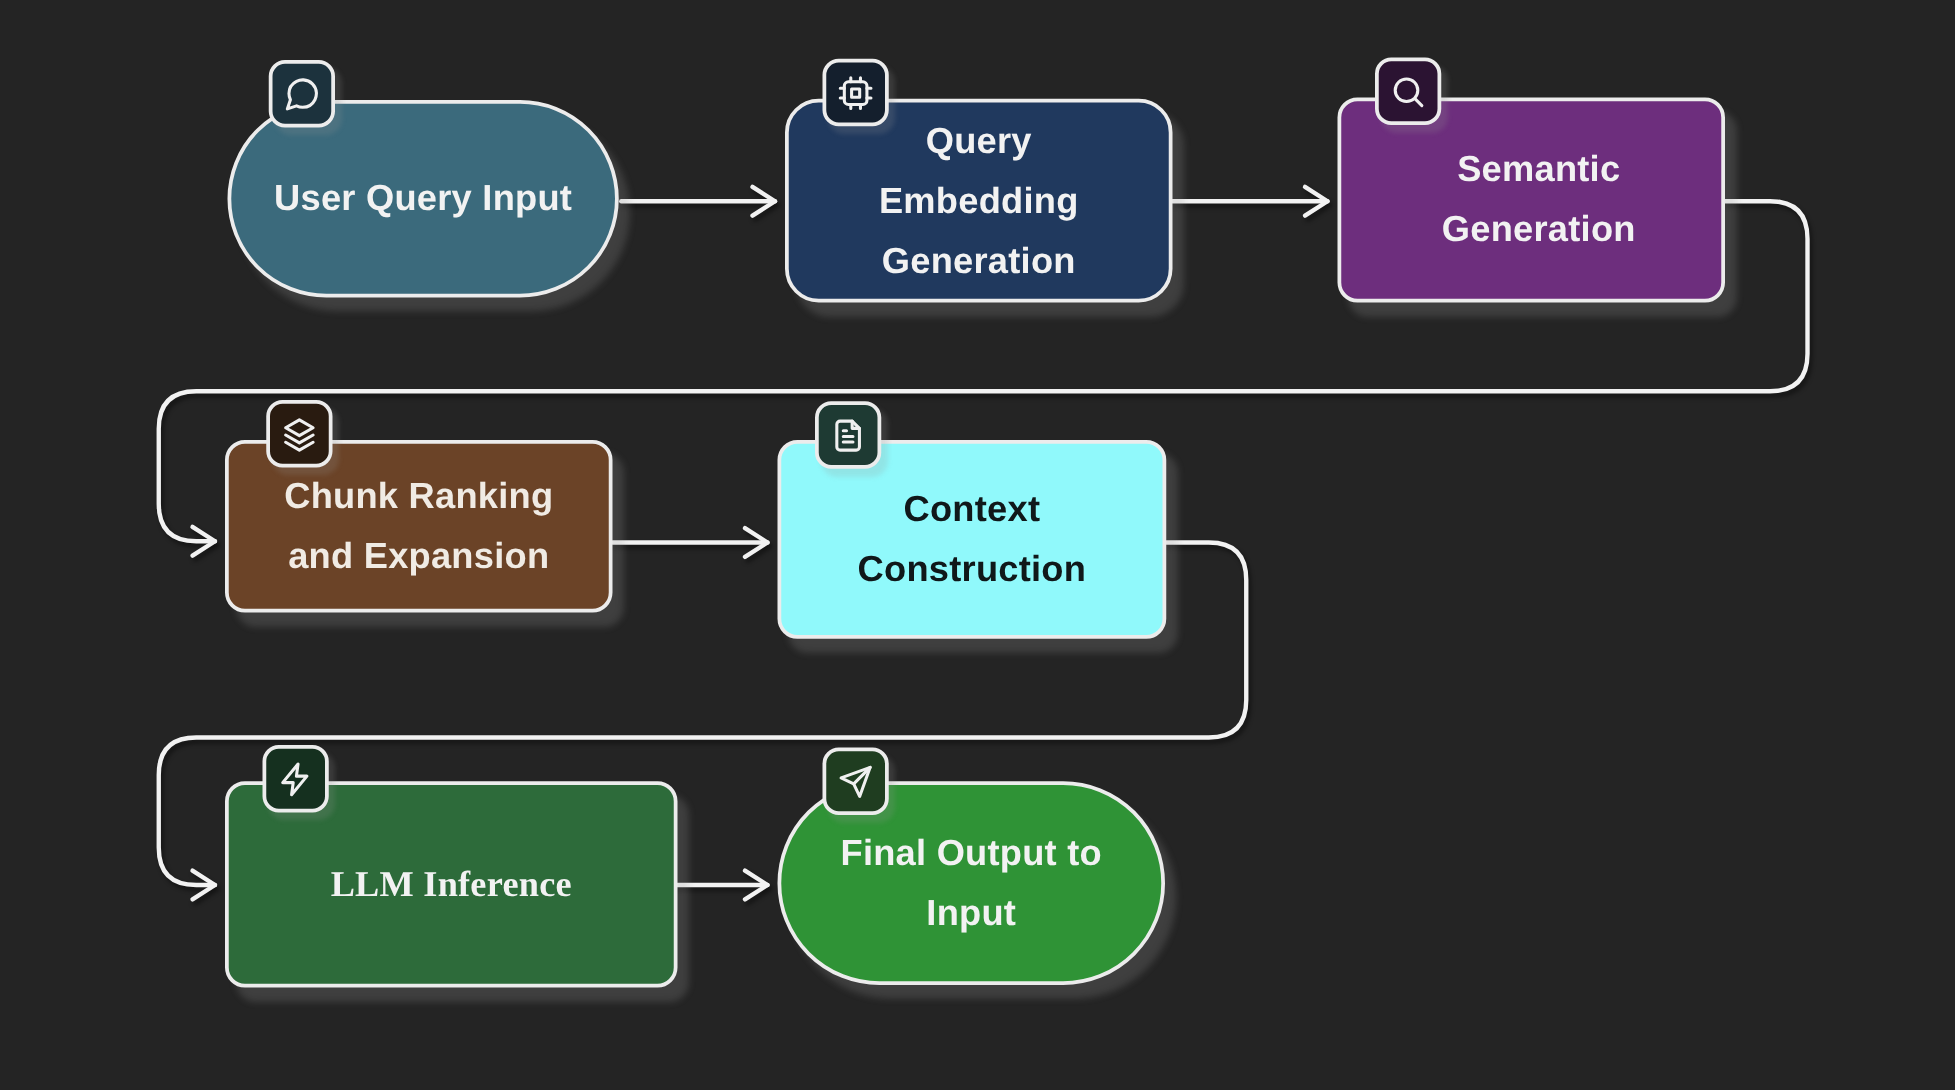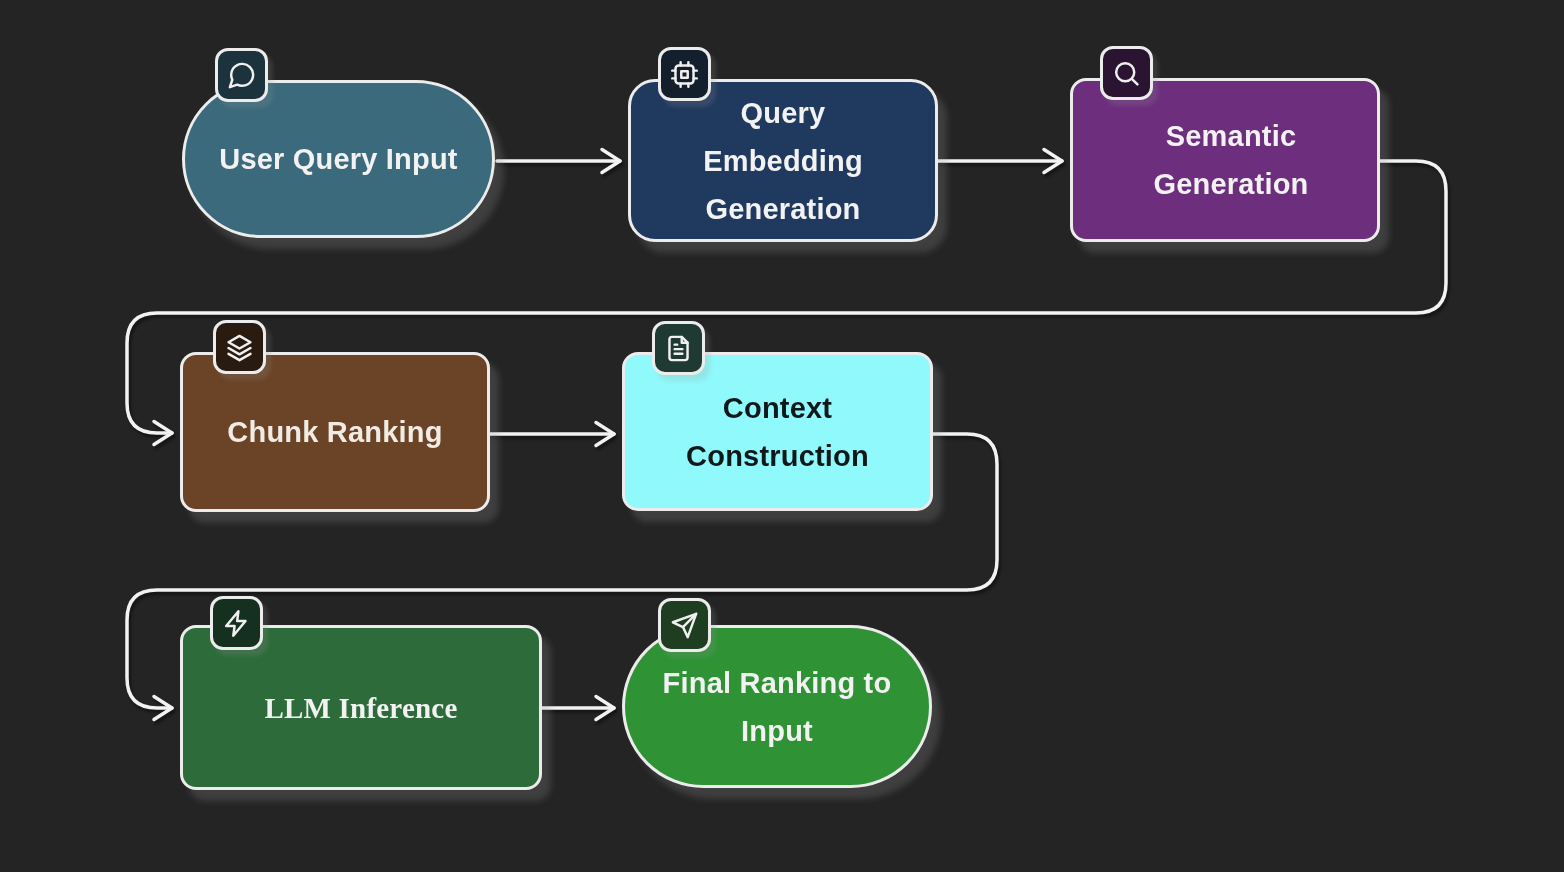--- a/index.html
+++ b/index.html
@@ -103,30 +103,31 @@
         <circle cx="11" cy="11" r="7"></circle>
         <path d="m16.5 16.5 4 4"></path>
       </svg>
     </span>
     <div class="label">
       <span class="line">Semantic</span>
       <span class="line">Generation</span>
     </div>
   </div>
 
-  <div class="node rounded-rect" style="left: 180px; top: 352px; width: 310px; height: 160px; background: rgb(107, 67, 39); color: rgb(240, 235, 228);">
+  <div class="node rounded-rect" style="left: 180px; top: 352px; width: 310px; height: 138px; background: rgb(107, 67, 39); color: rgb(240, 235, 228);">
     <span class="badge" style="left: 30px; background: rgb(41, 27, 16);">
       <svg viewBox="0 0 24 24">
         <path d="m12 3 8.5 4.9L12 12.8 3.5 7.9Z"></path>
         <path d="m3.5 12.4 8.5 4.9 8.5-4.9"></path>
         <path d="m3.5 16.9 8.5 4.9 8.5-4.9"></path>
       </svg>
     </span>
     <div class="label">
       <span class="line">Chunk Ranking</span>
+      <span class="line">and Expansion</span>
     </div>
   </div>
 
   <div class="node rounded-rect" style="left: 622px; top: 352px; width: 311px; height: 159px; background: rgb(144, 249, 251); color: rgb(16, 24, 26);">
     <span class="badge" style="top: -34px; background: rgb(30, 58, 51);">
       <svg viewBox="0 0 24 24">
         <path d="M14.5 3H7a2 2 0 0 0-2 2v14a2 2 0 0 0 2 2h10a2 2 0 0 0 2-2V7.5Z"></path>
         <path d="M14.5 3v4.5H19"></path>
         <path d="M9 9h2 M9 12.5h6 M9 16h6"></path>
       </svg>
@@ -149,18 +150,18 @@
   </div>
 
   <div class="node stadium" style="left: 622px; top: 625px; width: 310px; height: 163px; background: rgb(47, 147, 54); color: rgb(242, 242, 242);">
     <span class="badge" style="left: 33px; top: -30px; background: rgb(31, 61, 32);">
       <svg viewBox="0 0 24 24">
         <path d="M21 3 10.8 13.2"></path>
         <path d="M21 3 14.5 21l-3.7-7.8L3 9.5Z"></path>
       </svg>
     </span>
     <div class="label">
-      <span class="line">Final Ranking to</span>
+      <span class="line">Final Output to</span>
       <span class="line">Input</span>
     </div>
   </div>
 
 </div>
 
 </body></html>

